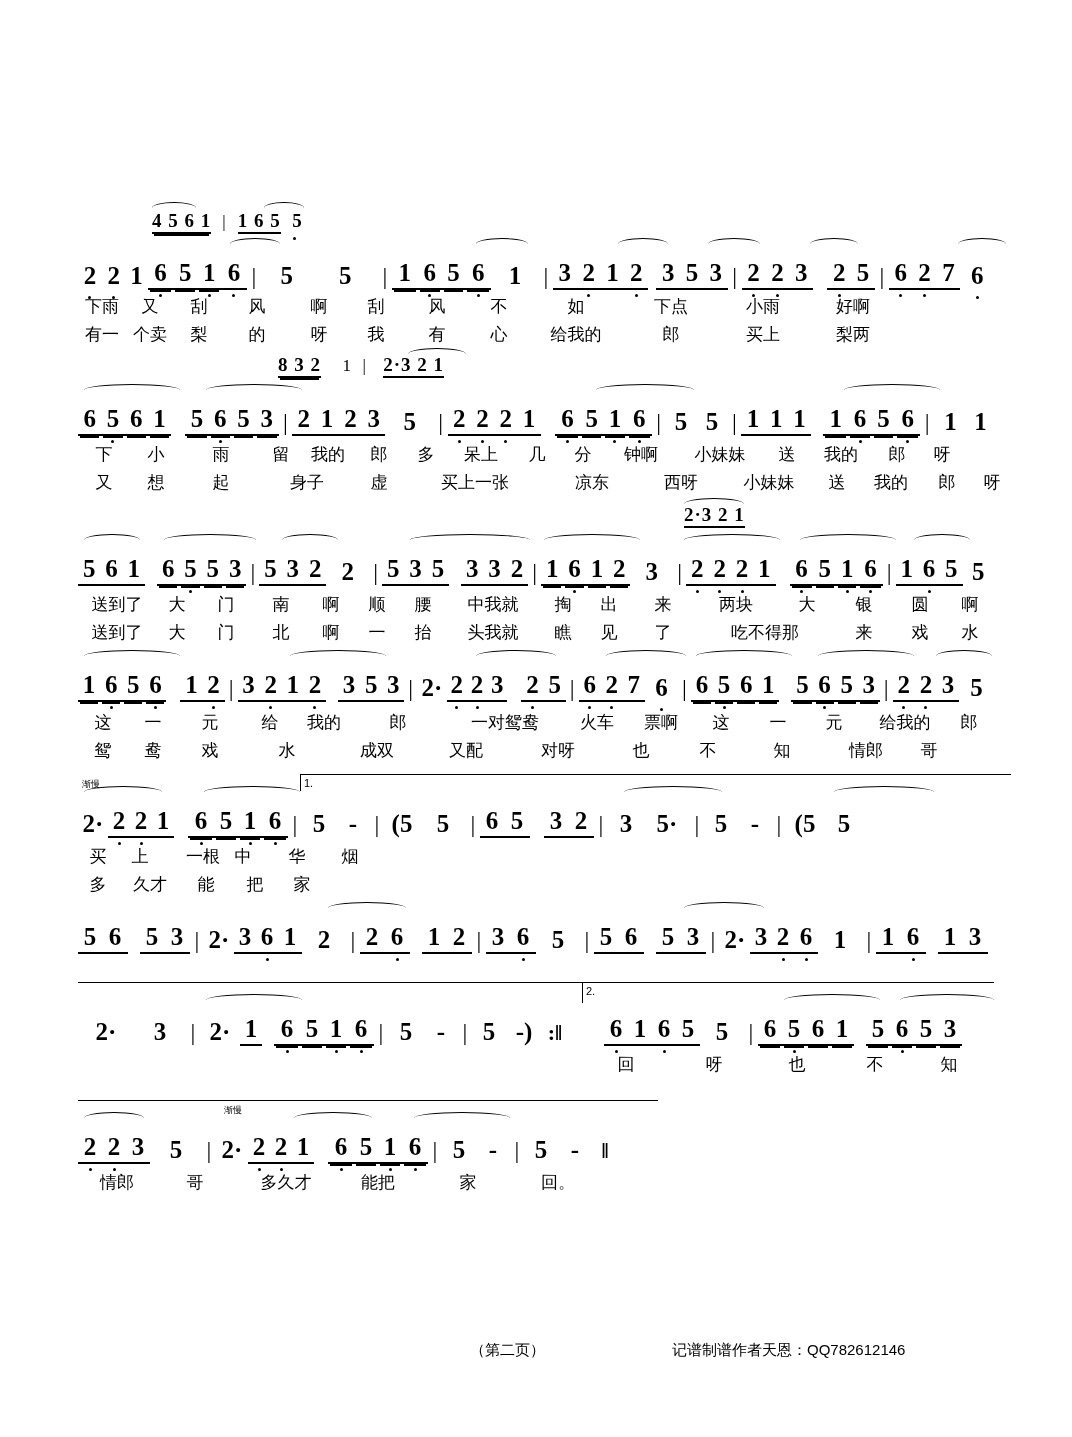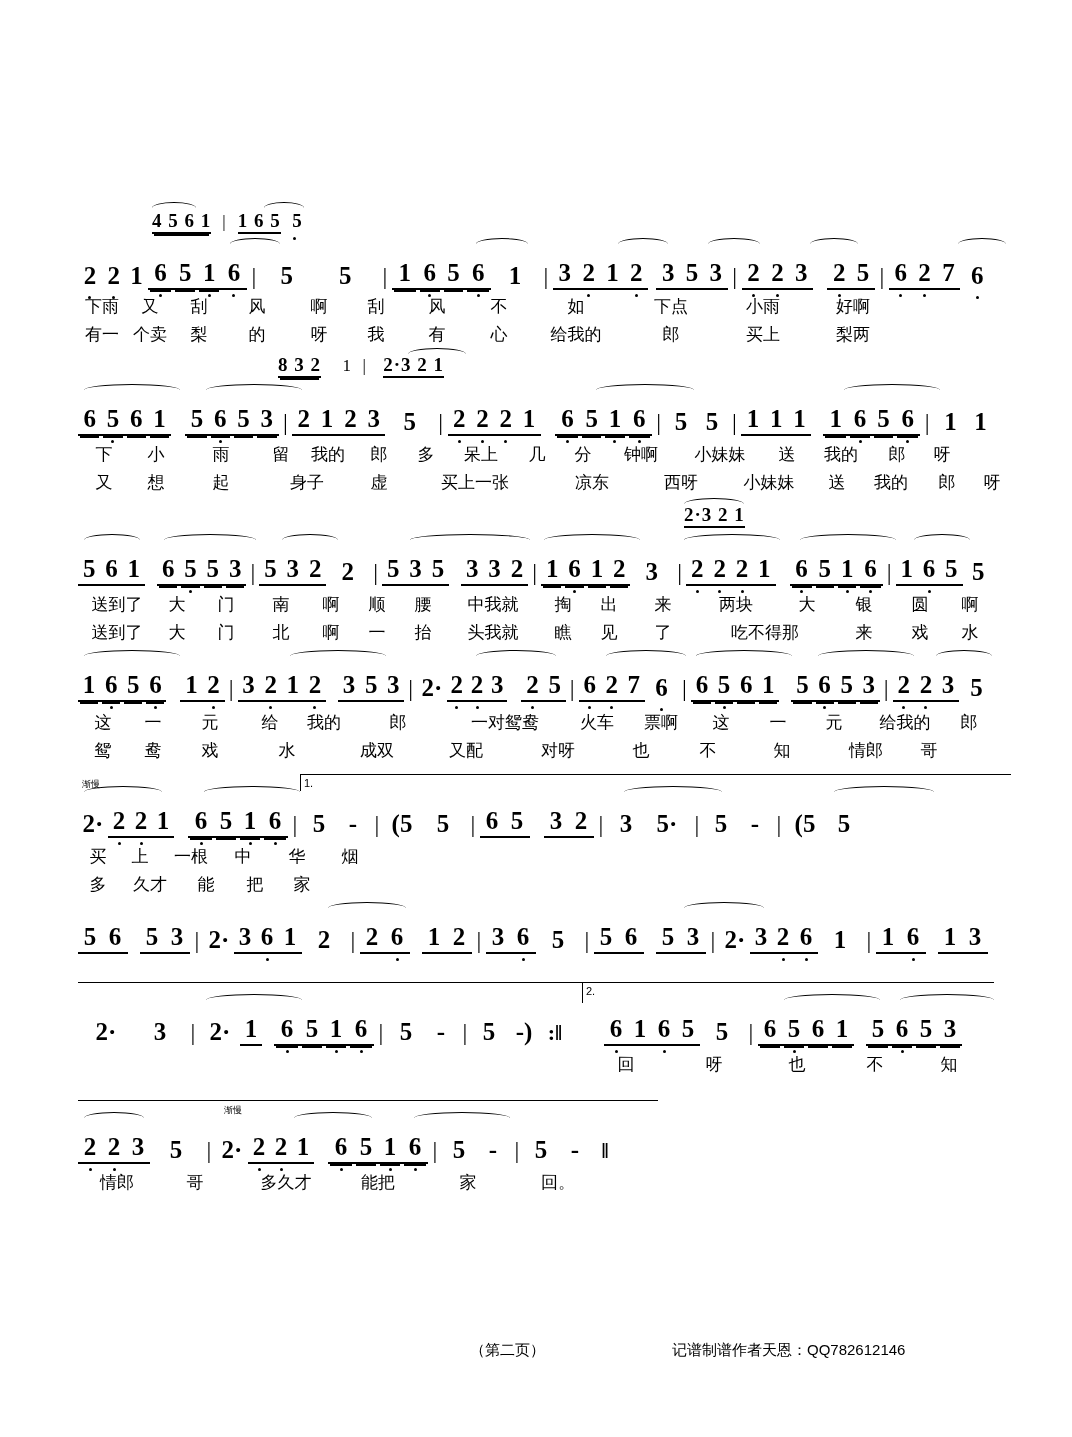--- a/index.html
+++ b/index.html
@@ -526,21 +526,21 @@
         <span class="cell" style="width:40px;">5</span>
       </div>
       <div class="slur" style="left:6px; top:14px; width:78px;"></div>
       <div class="slur" style="left:126px; top:14px; width:96px;"></div>
       <div class="slur" style="left:546px; top:14px; width:98px;"></div>
       <div class="slur" style="left:756px; top:14px; width:100px;"></div>
 
       <div class="lyrics-row" style="position:absolute; top:72px; left:0;">
         <span class="cell" style="width:40px;">买</span>
         <span class="cell" style="width:44px;">上</span>
-        <span class="cell" style="width:58px;">一根</span>
+        <span class="cell" style="width:58px;text-align:right;">一根</span>
         <span class="cell" style="width:46px;">中</span>
         <span class="cell" style="width:62px;">华</span>
         <span class="cell" style="width:44px;">烟</span>
       </div>
       <div class="lyrics-row" style="position:absolute; top:100px; left:0;">
         <span class="cell" style="width:40px;">多</span>
         <span class="cell" style="width:64px;">久才</span>
         <span class="cell" style="width:48px;">能</span>
         <span class="cell" style="width:50px;">把</span>
         <span class="cell" style="width:44px;">家</span>

